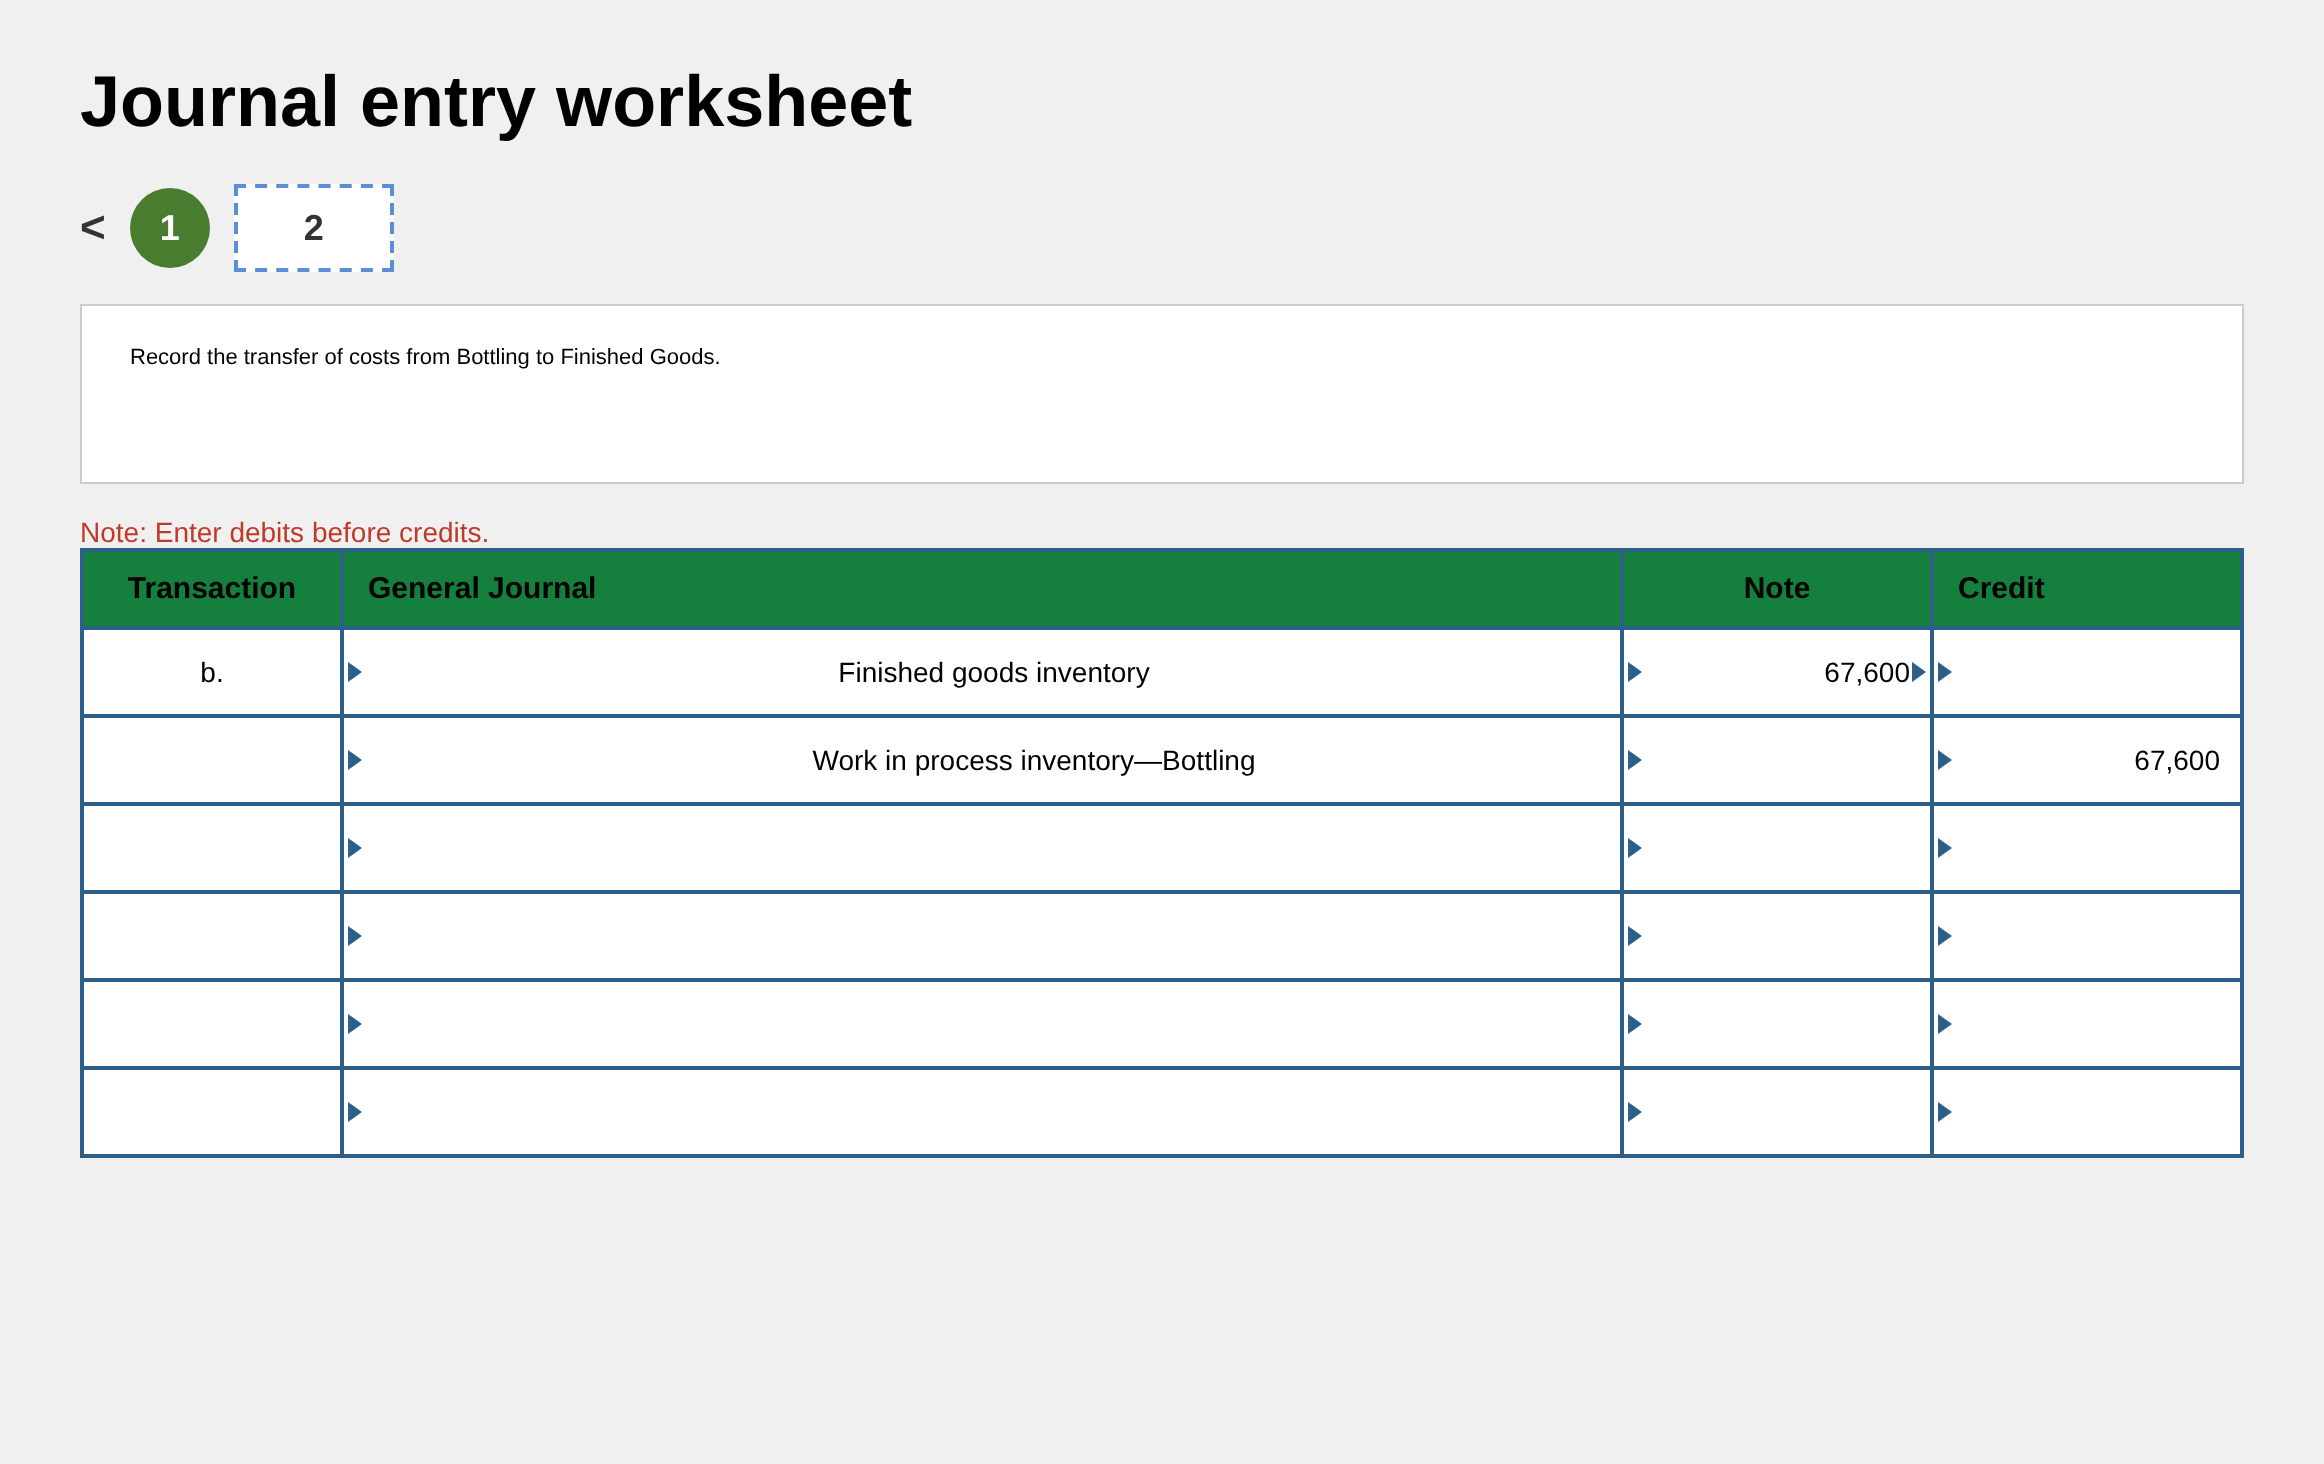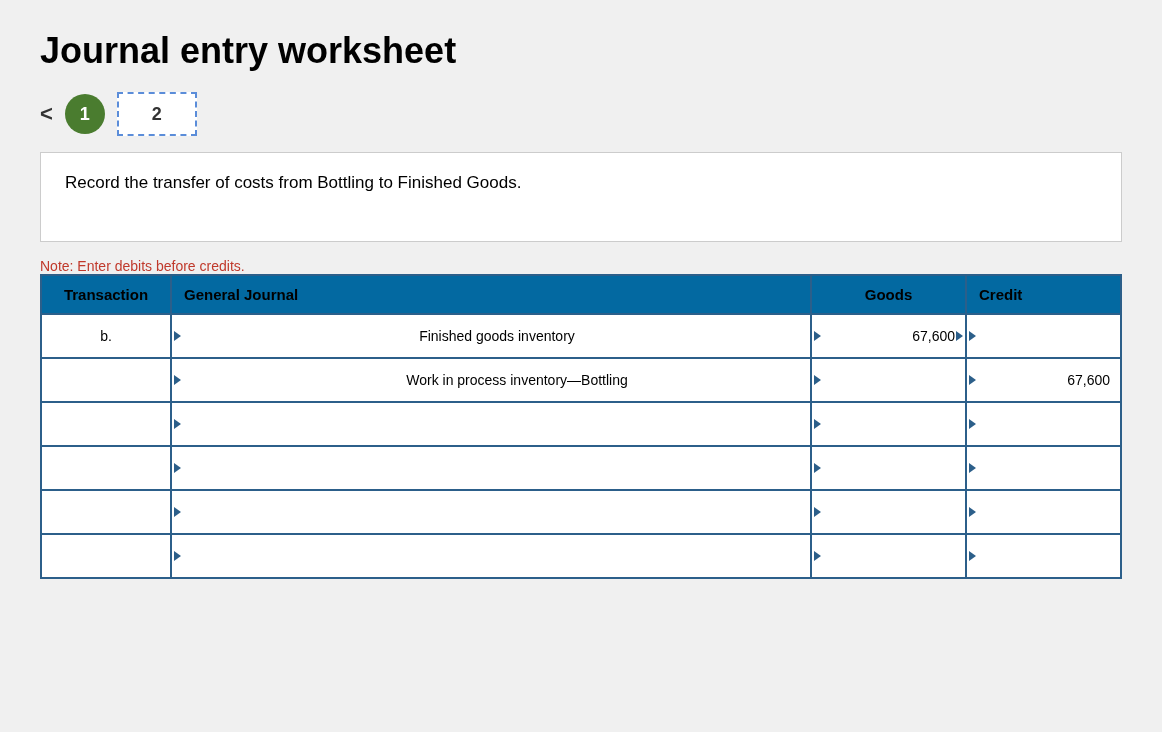--- a/index.html
+++ b/index.html
@@ -65,38 +65,38 @@
       color: #333;
       cursor: pointer;
     }
 
     .instruction-box {
       background-color: #fff;
       border: 1px solid #ccc;
       padding: 20px 24px;
       margin-bottom: 16px;
       min-height: 90px;
-      font-size: 17px;
+      font-size: 11px;
       color: #000;
     }
 
     .note-text {
       color: #c0392b;
       font-size: 14px;
       margin-bottom: 0;
     }
 
     .journal-table {
       width: 100%;
       border-collapse: collapse;
       border: 2px solid #2c5f8a;
     }
 
     .journal-table thead tr {
-      background-color: #0369a1;
+      background-color: #15803d;
     }
 
     .journal-table thead th {
       border: 2px solid #2c5f8a;
       padding: 10px 12px;
       font-size: 15px;
       font-weight: bold;
       color: #000;
     }
 
@@ -195,21 +195,21 @@
   <span>Record the transfer of costs from Bottling to Finished Goods.</span>
 </div>
 
 <div class="note-text">Note: Enter debits before credits.</div>
 
 <table class="journal-table">
   <thead>
     <tr>
       <th class="col-transaction">Transaction</th>
       <th class="col-journal">General Journal</th>
-      <th class="col-debit">Goods</th>
+      <th class="col-debit">Note</th>
       <th class="col-credit">Credit</th>
     </tr>
   </thead>
   <tbody id="table-body">
   <tr>
         <td class="col-transaction">b.</td>
         <td class="col-journal" style="position: relative;"><span class="cell-indicator"></span><span style="padding-left: 12px;">Finished goods inventory</span></td>
         <td class="col-debit" style="position: relative;"><span class="cell-indicator"></span><span>67,600</span><span class="cell-indicator-right"></span></td>
         <td class="col-credit" style="position: relative;"><span class="cell-indicator"></span><span></span></td>
       </tr>

